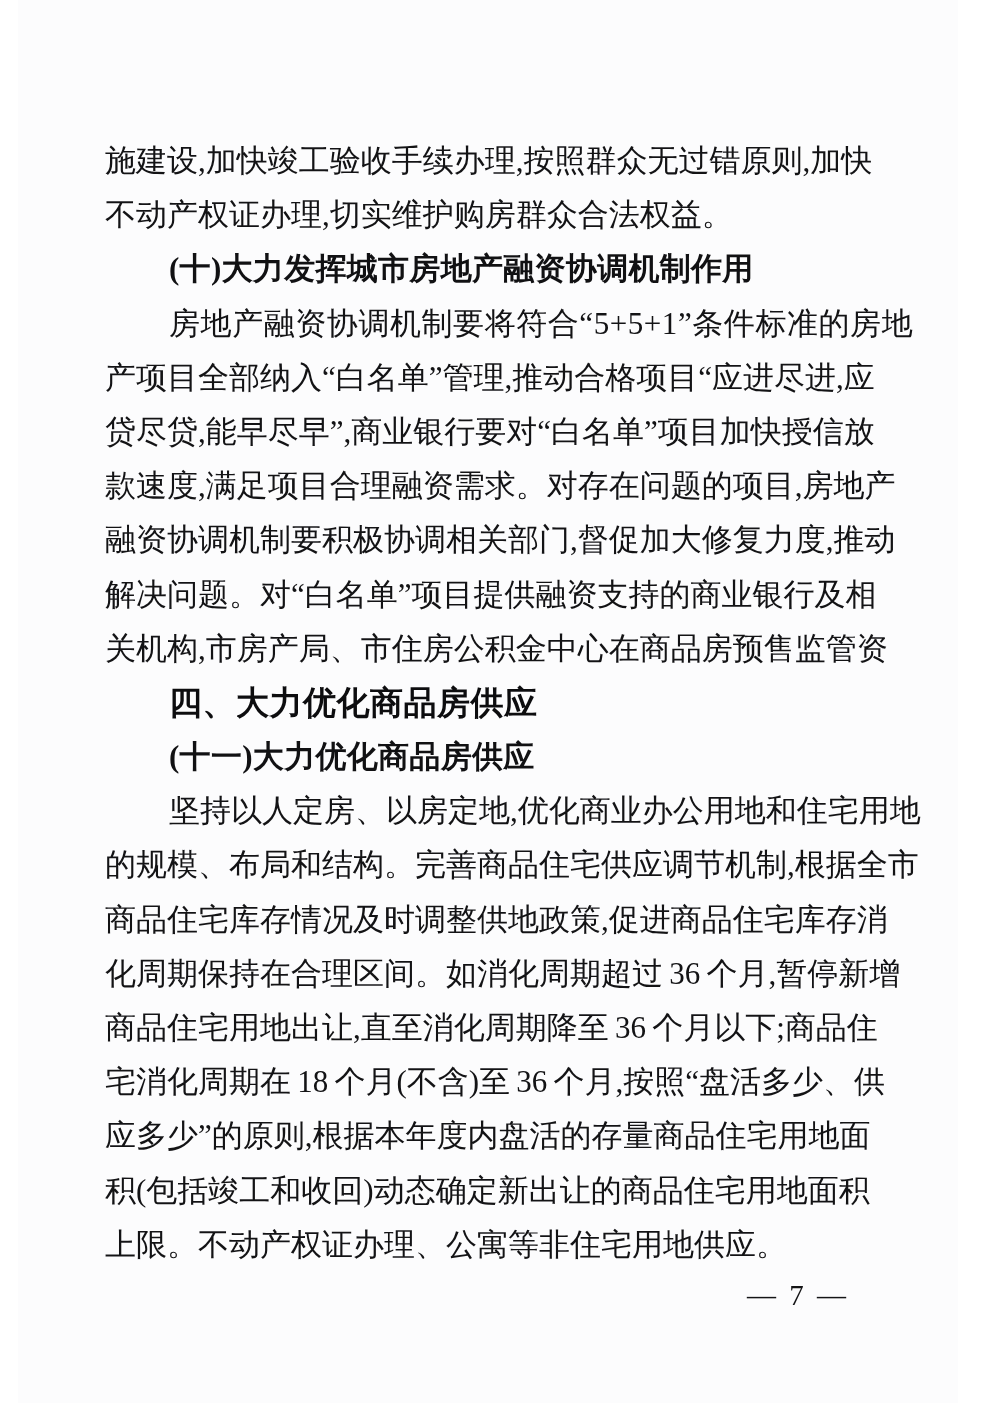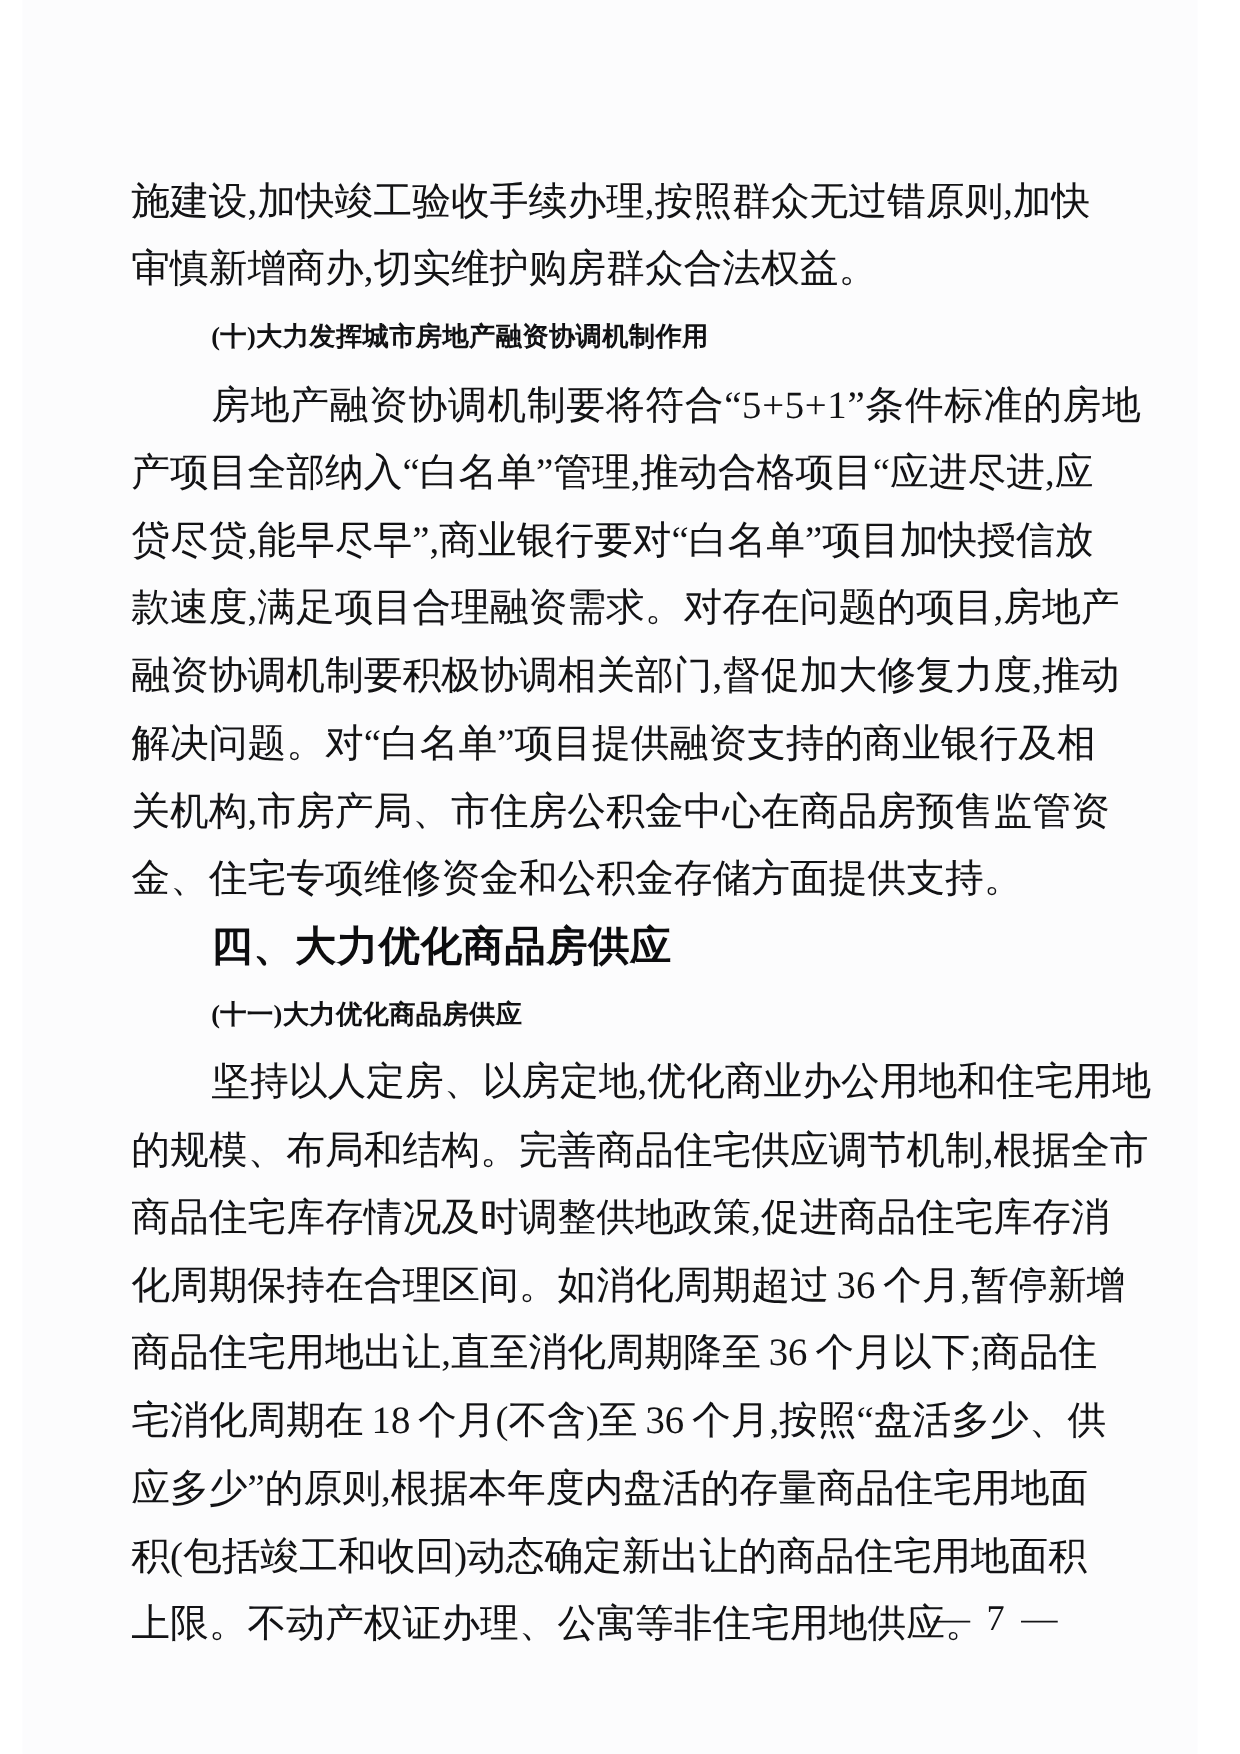--- a/index.html
+++ b/index.html
@@ -80,21 +80,21 @@
   .h1-line {
     font-family: "Liberation Sans", "DejaVu Sans", sans-serif;
     font-size: 33px;
     font-weight: 700;
     letter-spacing: 0.5px;
     color: #0d0d0f;
     padding-left: 64px;
   }
   .h2-line {
     font-family: "Liberation Serif", "DejaVu Serif", serif;
-    font-size: 21px;
+    font-size: 31px;
     font-weight: 700;
     letter-spacing: 0.3px;
     color: #111113;
     padding-left: 64px;
   }
 
   
   #page-number {
     position: absolute;
     left: 105px;
@@ -136,21 +136,21 @@
         <span>众</span>
         <span>无</span>
         <span>过</span>
         <span>错</span>
         <span>原</span>
         <span>则</span>
         <span>,</span>
         <span>加</span>
         <span>快</span>
       </div>
-    <div class="line body-line ragged">审慎新增商办,切实维护购房群众合法权益。</div>
+    <div class="line body-line ragged">不动产权证办理,切实维护购房群众合法权益。</div>
 
     <div class="line h2-line">(十)大力发挥城市房地产融资协调机制作用</div>
 
     <div class="line body-line just indent2">
         <span>房</span>
         <span>地</span>
         <span>产</span>
         <span>融</span>
         <span>资</span>
         <span>协</span>
@@ -343,21 +343,20 @@
         <span>在</span>
         <span>商</span>
         <span>品</span>
         <span>房</span>
         <span>预</span>
         <span>售</span>
         <span>监</span>
         <span>管</span>
         <span>资</span>
       </div>
-    <div class="line body-line ragged">金、住宅专项维修资金和公积金存储方面提供支持。</div>
 
     <div class="line h1-line">四、大力优化商品房供应</div>
 
     <div class="line h2-line">(十一)大力优化商品房供应</div>
 
     <div class="line body-line just indent2">
         <span>坚</span>
         <span>持</span>
         <span>以</span>
         <span>人</span>

